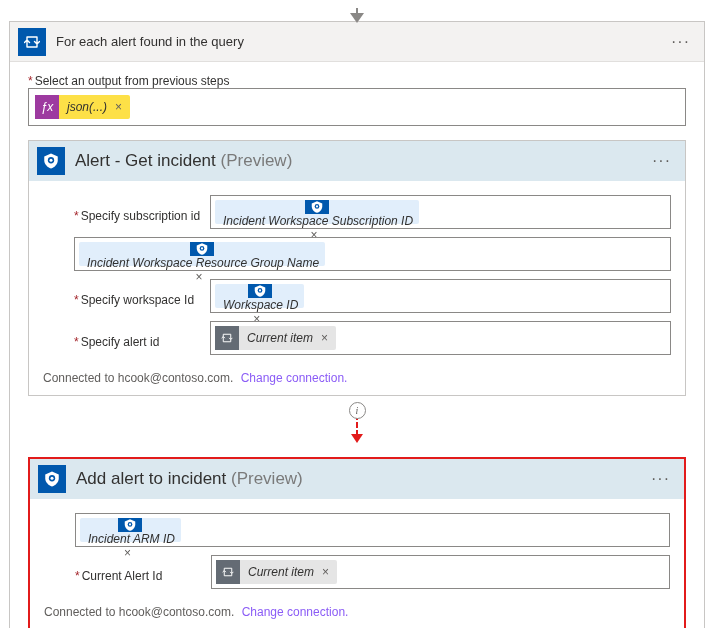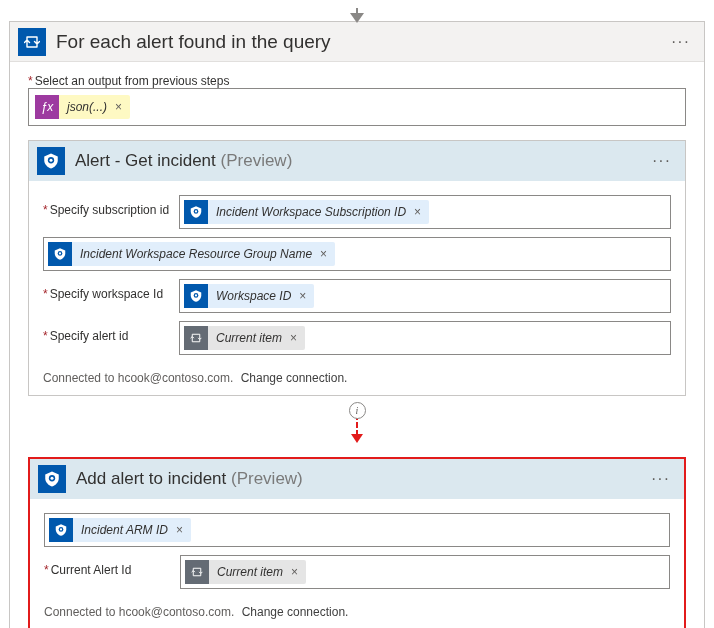--- a/index.html
+++ b/index.html
@@ -1,53 +1,53 @@
 <!DOCTYPE html>
 <html><head>
 <meta charset="utf-8">
 <style>
   * { box-sizing: border-box; margin: 0; padding: 0; }
   body { font-family: "Segoe UI", Tahoma, sans-serif; font-size: 12px; background: #fff; color: #323130; padding: 8px; }
   
   .loop-card { border: 1px solid #c8c6c4; background: #fff; width: 696px; margin: 0 auto; }
   .loop-header { display: flex; align-items: center; background: #f3f2f1; border-bottom: 1px solid #e1dfdd; height: 40px; }
   .loop-icon { width: 28px; height: 28px; background: #0058ad; margin: 0 10px 0 8px; display: flex; align-items: center; justify-content: center; }
-  .loop-title { flex: 1; color: #323130; font-size: 19px; }
+  .loop-title { flex: 1; color: #323130; font-size: 13px; }
   .menu-dots { padding: 0 14px; color: #605e5c; font-size: 16px; letter-spacing: 1px; cursor: pointer; }
   
   .loop-body { padding: 12px 18px 18px 18px; }
   .output-label { font-size: 12px; color: #323130; }
   .req { color: #a4262c; margin-right: 2px; }
   .output-box { border: 1px solid #8a8886; padding: 6px; display: flex; align-items: center; min-height: 36px; }
   
   .token { display: inline-flex; align-items: center; height: 24px; border-radius: 2px; font-size: 12px; }
-  .token.magenta { background: #fef9c3; }
-  .token.blue { background: #e1eefb; }
+  .token.magenta { background: #fde047; }
+  .token.blue { background: #e1eefb; flex-direction: column; }
   .token.gray { background: #e5e5e5; }
   .token-icon { width: 24px; height: 24px; display: flex; align-items: center; justify-content: center; color: #fff; font-style: italic; font-size: 12px; }
   .token-icon.m { background: #9d3aa0; }
   .token-icon.b { background: #0058ad; }
   .token-icon.g { background: #646b74; }
   .token-text { padding: 0 6px 0 8px; font-style: italic; }
   .token-x { padding: 0 8px 0 2px; cursor: pointer; color: #605e5c; }
   
   .action-card { border: 1px solid #c8c6c4; margin-top: 14px; background: #fff; }
   .action-card.highlight { border: 2px solid #e21b1b; }
   .action-header { display: flex; align-items: center; background: #dbe8ef; height: 40px; }
   .action-icon { width: 28px; height: 28px; background: #0058ad; margin: 0 10px 0 8px; display: flex; align-items: center; justify-content: center; }
   .action-title { flex: 1; font-size: 17px; color: #323130; }
   .preview { color: #7a7a7a; }
   .action-body { padding: 14px 14px 10px 14px; }
   
-  .field-row { display: flex; align-items: flex-start; margin-bottom: 8px; }
+  .field-row { display: flex; align-items: center; margin-bottom: 8px; margin-left: 31px; }
   .field-label { width: 136px; font-size: 12px; color: #323130; padding-top: 8px; }
   .field-input { flex: 1; border: 1px solid #8a8886; min-height: 34px; padding: 4px; display: flex; align-items: center; }
   
   .conn-row { font-size: 12px; color: #605e5c; padding-top: 8px; }
-  .conn-link { color: #404040; cursor: pointer; margin-left: 4px; }
+  .conn-link { color: #8b5cf6; cursor: pointer; margin-left: 4px; }
   .dashed-line { width: 0; height: 22px; border-left: 2px dashed #e21b1b; }
   .arrow-red { width: 0; height: 0; border-left: 6px solid transparent; border-right: 6px solid transparent; border-top: 9px solid #e21b1b; margin-top: -2px;}
   .info-badge { width: 17px; height: 17px; border: 1px solid #8a8886; border-radius: 50%; display: flex; align-items: center; justify-content: center; font-size: 10px; color: #605e5c; background: #fff; position: relative; margin-bottom: -5px; z-index: 2; font-style: italic; font-family: Georgia, serif; }
   .conn-wrap { display:flex; flex-direction:column; align-items:center; margin-top: -4px; }
   .arrow-gray { width: 0; height: 0; border-left: 7px solid transparent; border-right: 7px solid transparent; border-top: 10px solid #8a8886; margin-top: -1px; }
   .top-arrow { display:flex; justify-content:center; margin-bottom:-2px;}
   
   svg { display:block; }
 </style>
 </head>

